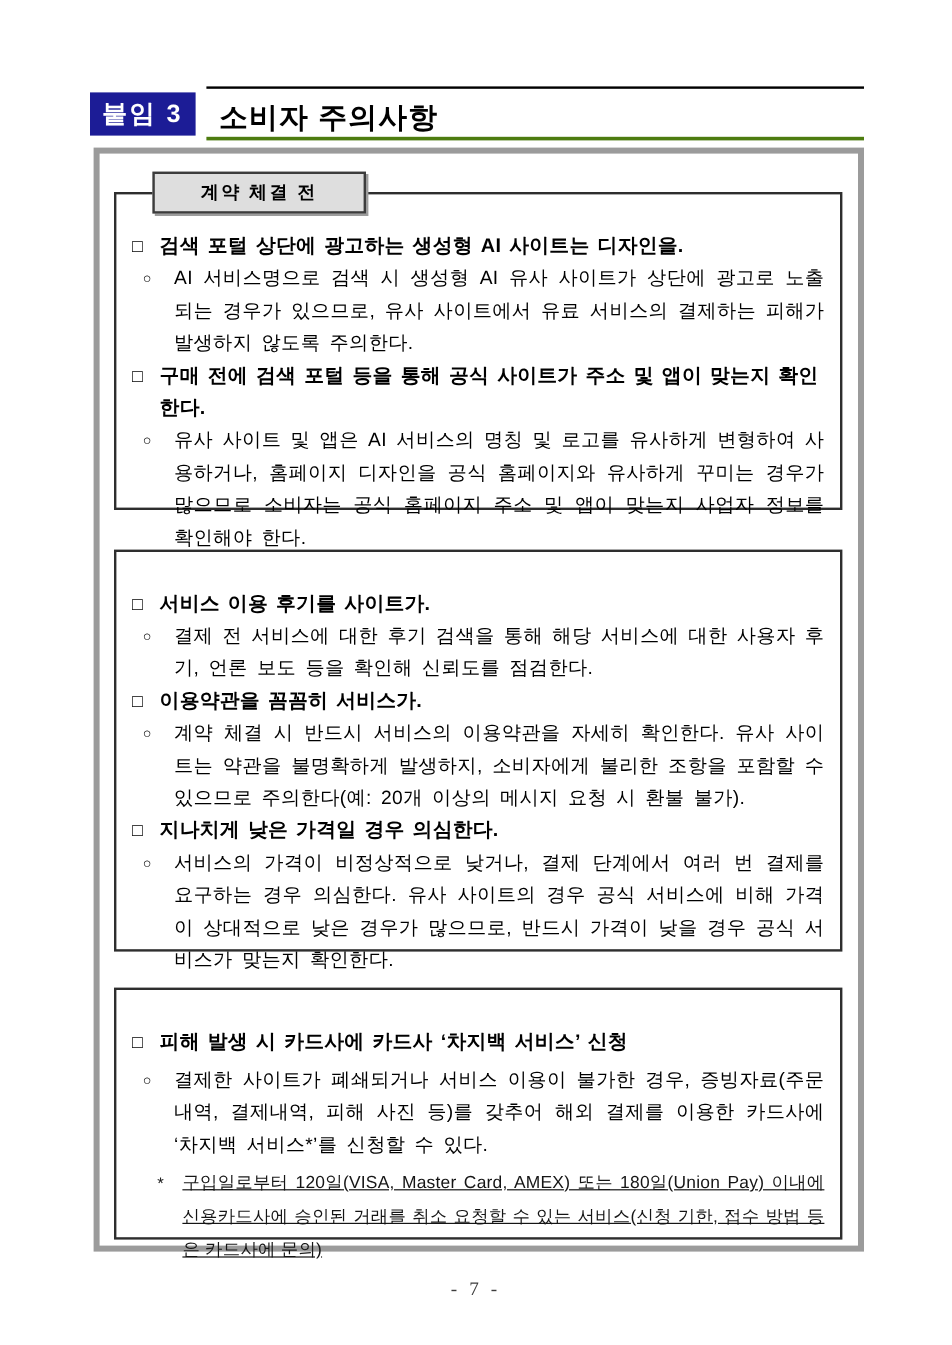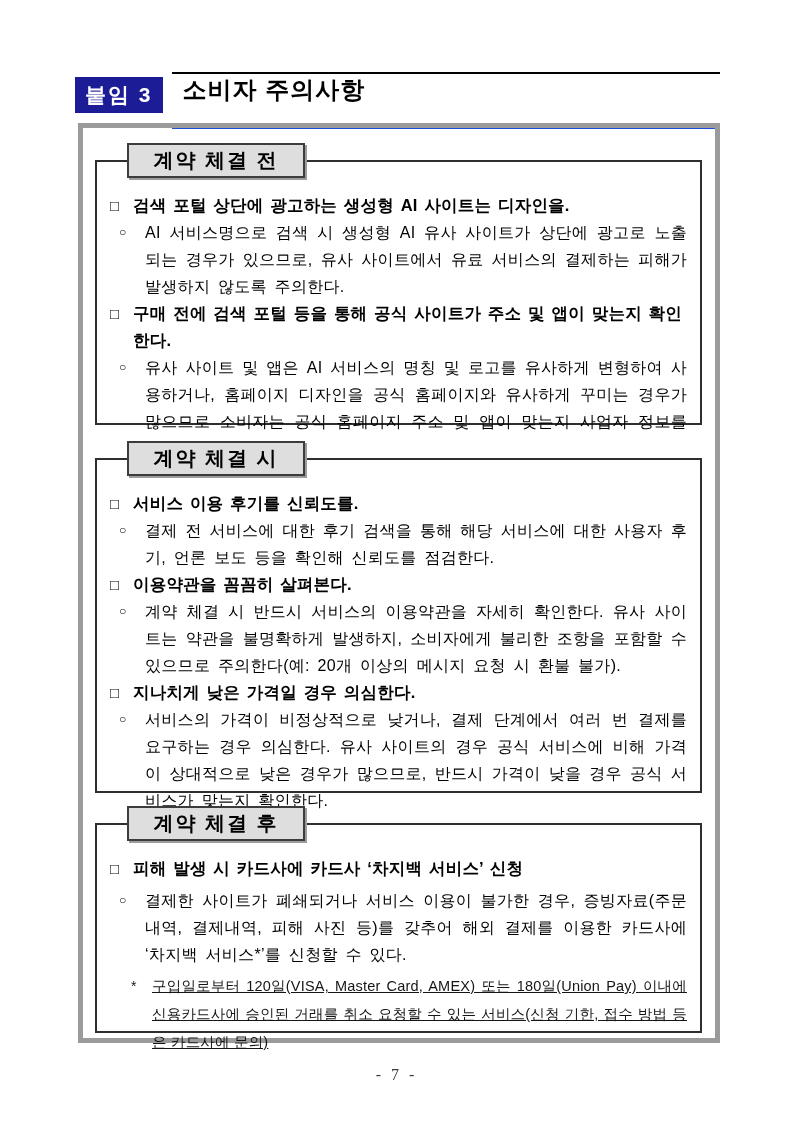--- a/index.html
+++ b/index.html
@@ -20,23 +20,23 @@
     min-width:87px; height:36px;
     background:#1c1c96;
     color:#ffffff;
     font-weight:bold; font-size:21px; letter-spacing:2px;
     display:flex; align-items:center; justify-content:center;
     padding:0 10px;
   }
   .title-wrap {
     flex:1; margin-left:9px;
     border-top:2px solid #000;
-    border-bottom:3px solid #1d4ed8;
-    height:57px;
-    display:flex; align-items:flex-start;
+    border-bottom:3px solid #4d7c0f;
+    height:45px;
+    display:flex; align-items:flex-end;
     padding-left:11px;
   }
   .doc-title { font-weight:bold; font-size:24px; letter-spacing:1px; }
 
   
   .outer-frame {
     position:absolute;
     left:78px; top:123px;
     width:642px; height:920px;
     border:5px solid #9b9b9b;
@@ -53,21 +53,21 @@
     border:2px solid #2e2e2e;
     background:#fff;
   }
   .section-tab {
     position:absolute; top:-17px; left:32px;
     width:178px; height:35px;
     background:#dedede;
     border:2px solid #3c3c3c;
     box-shadow:2px 2px 0 #9c9c9c;
     display:flex; align-items:center; justify-content:center;
-    font-weight:bold; font-size:20px; letter-spacing:2px;
+    font-weight:bold; font-size:15px; letter-spacing:2px;
     z-index:2;
   }
   .section-content {
     position:absolute; left:0; right:0; top:0;
     padding:30px 13px 0 13px;
   }
 
   
   .item { display:flex; line-height:27px; }
   .item .text { flex:1; }
@@ -129,64 +129,62 @@
         </div>
       </div>
       <div class="section-tab">계약 체결 전</div>
     </div>
 
     <div class="section s2">
       <div class="section-box">
         <div class="section-content">
           <div class="item check">
             <span class="marker">□</span>
-            <span class="text">서비스 이용 후기를 신뢰도를.</span>
+            <span class="text">서비스 이용 후기를 사이트가.</span>
           </div>
           <div class="item sub">
             <span class="marker">○</span>
             <span class="text">결제 전 서비스에 대한 후기 검색을 통해 해당 서비스에 대한 사용자 후기, 언론 보도 등을 확인해 신뢰도를 점검한다.</span>
           </div>
           <div class="item check">
             <span class="marker">□</span>
-            <span class="text">이용약관을 꼼꼼히 살펴본다.</span>
+            <span class="text">이용약관을 꼼꼼히 서비스가.</span>
           </div>
           <div class="item sub">
             <span class="marker">○</span>
             <span class="text">계약 체결 시 반드시 서비스의 이용약관을 자세히 확인한다. 유사 사이트는 약관을 불명확하게 발생하지, 소비자에게 불리한 조항을 포함할 수 있으므로 주의한다(예: 20개 이상의 메시지 요청 시 환불 불가).</span>
           </div>
           <div class="item check">
             <span class="marker">□</span>
             <span class="text">지나치게 낮은 가격일 경우 의심한다.</span>
           </div>
           <div class="item sub">
             <span class="marker">○</span>
             <span class="text">서비스의 가격이 비정상적으로 낮거나, 결제 단계에서 여러 번 결제를 요구하는 경우 의심한다. 유사 사이트의 경우 공식 서비스에 비해 가격이 상대적으로 낮은 경우가 많으므로, 반드시 가격이 낮을 경우 공식 서비스가 맞는지 확인한다.</span>
           </div>
         </div>
       </div>
-      <div class="section-tab">계약 체결 시</div>
     </div>
 
     <div class="section s3">
       <div class="section-box">
         <div class="section-content">
           <div class="item check">
             <span class="marker">□</span>
             <span class="text">피해 발생 시 카드사에 카드사 ‘차지백 서비스’ 신청</span>
           </div>
           <div class="item sub">
             <span class="marker">○</span>
             <span class="text">결제한 사이트가 폐쇄되거나 서비스 이용이 불가한 경우, 증빙자료(주문내역, 결제내역, 피해 사진 등)를 갖추어 해외 결제를 이용한 카드사에 ‘차지백 서비스*’를 신청할 수 있다.</span>
           </div>
           <div class="item footnote">
             <span class="marker">*</span>
             <span class="text">구입일로부터 120일(VISA, Master Card, AMEX) 또는 180일(Union Pay) 이내에 신용카드사에 승인된 거래를 취소 요청할 수 있는 서비스(신청 기한, 접수 방법 등은 카드사에 문의)</span>
           </div>
         </div>
       </div>
-      <div class="section-tab">계약 체결 후</div>
     </div>
 
   </div>
 
   <div class="page-num">- 7 -</div>
 
 </div>
 
 </body></html>

